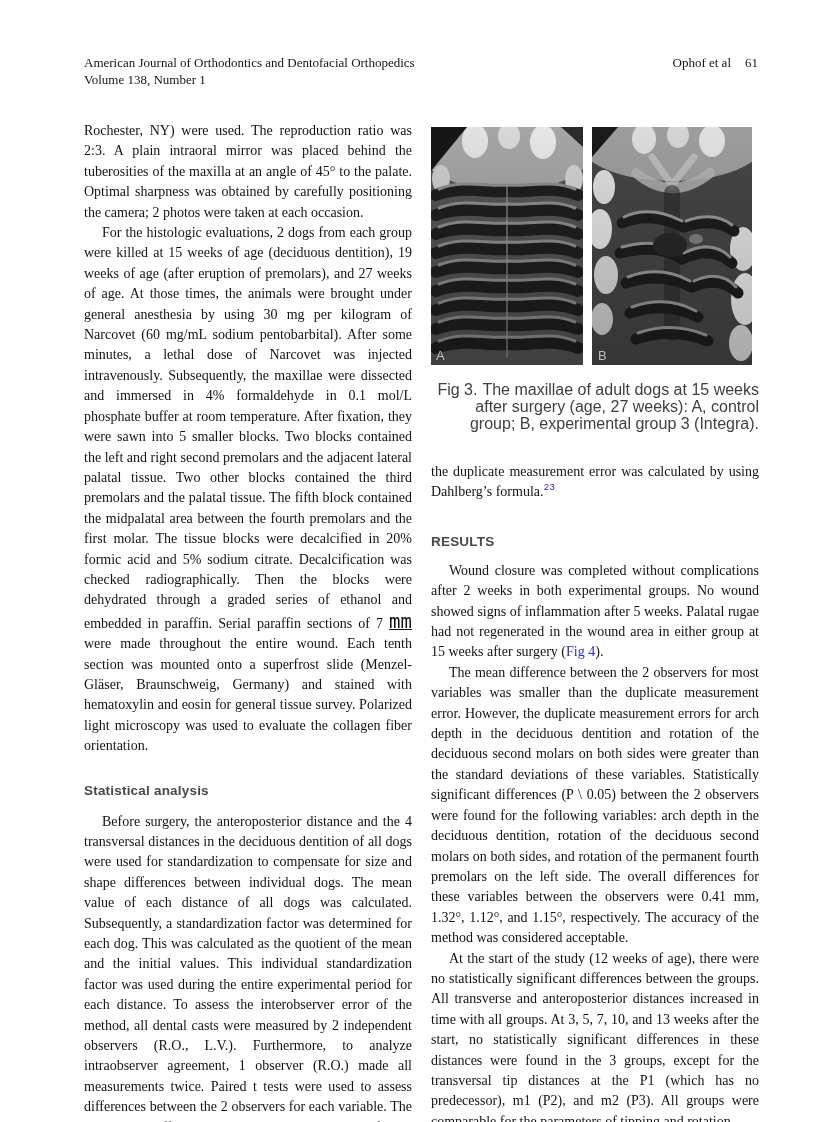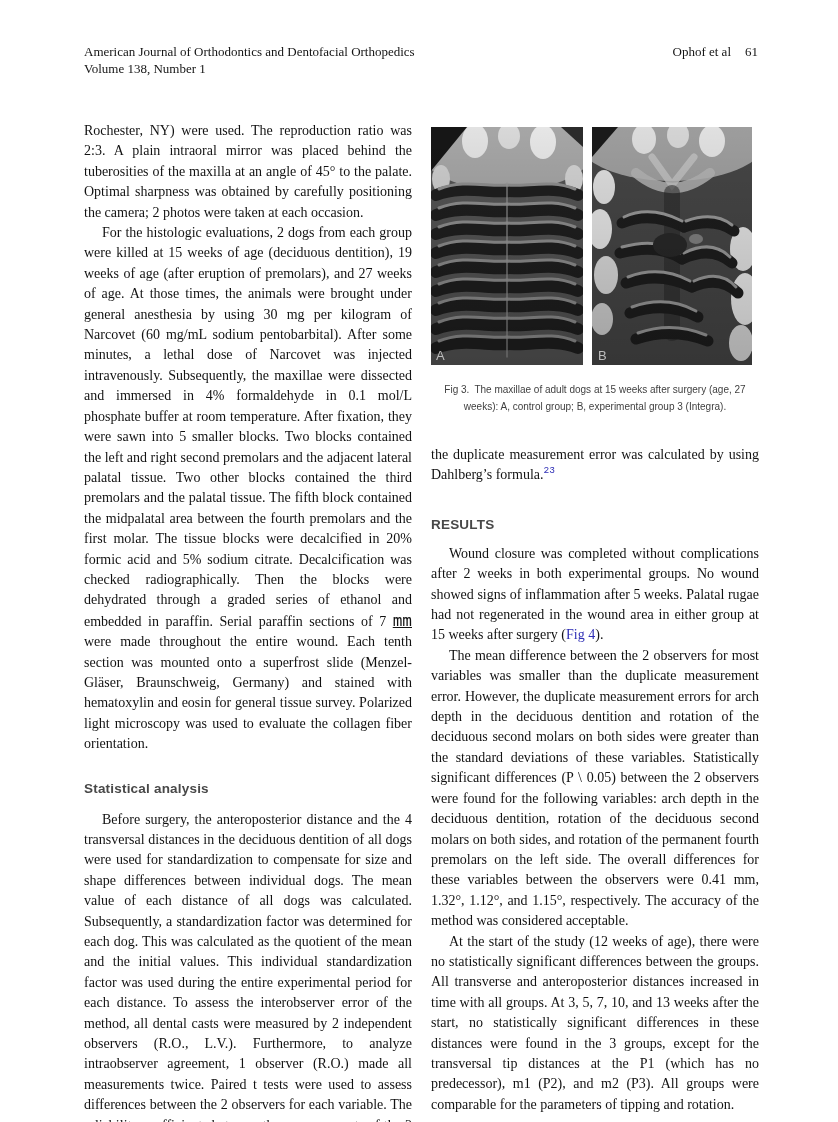--- a/index.html
+++ b/index.html
@@ -2,51 +2,51 @@
 <html lang="en"><head>
 <meta charset="utf-8">
 <style>
   html,body{margin:0;padding:0;}
   body{
     width:838px;height:1122px;position:relative;background:#ffffff;
     font-family:"Liberation Serif","DejaVu Serif",serif;color:#121212;
     overflow:hidden;
   }
   .running-head{
-    position:absolute;top:44px;left:84px;right:80px;
+    position:absolute;top:55px;left:84px;right:80px;
     display:flex;justify-content:space-between;align-items:flex-start;
     font-size:13px;line-height:16.5px;color:#141414;
   }
   .rh-right{white-space:nowrap;text-align:center;}
   .rh-right .pagenum{margin-left:14px;}
   .col{
     position:absolute;top:121px;width:328px;
     font-size:14px;line-height:20.4px;text-align:justify;
     hyphens:auto;-webkit-hyphens:auto;
   }
   .col-left{left:84px;}
   .col-right{left:431px;}
   p{margin:0;}
   p.indent{text-indent:18px;}
   .sec-heading{
     font-family:"Liberation Sans","DejaVu Sans",sans-serif;
     font-size:13.5px;color:#484848;letter-spacing:.2px;
     margin:26px 0 13px 0;text-align:left;line-height:16px;
   }
   .sec-heading.caps{margin:31px 0 11px 0;}
-  .mono{font-family:"DejaVu Sans Mono","Liberation Mono",monospace;font-size:16px;text-decoration:underline;}
+  .mono{font-family:"DejaVu Sans Mono","Liberation Mono",monospace;font-size:19px;text-decoration:underline;}
   .ref-link{color:#2d2db5;text-decoration:none;cursor:pointer;}
   sup.cite{font-size:9.5px;color:#2d2db5;line-height:0;cursor:pointer;font-family:Liberation Mono, monospace;}
   .figure-block{margin-top:6px;}
   .fig-photos{display:flex;gap:9px;height:238px;}
   .fig-photos svg{display:block;flex:0 0 auto;}
   .fig-caption{
     margin-top:16px;margin-bottom:0;
     font-family:"Liberation Sans","DejaVu Sans",sans-serif;
-    font-size:10px;line-height:17px;color:#3f3f3f;text-align:center;
+    font-size:16px;line-height:17px;color:#3f3f3f;text-align:right;
     text-indent:0;
   }
   .fig-caption .fig-label{margin-right:5px;}
   .para-dahlberg{margin-top:30px;}
   .photo-label{font-family:"Liberation Sans","DejaVu Sans",sans-serif;}
 </style>
 </head>
 <body>
 
 <div class="running-head">

